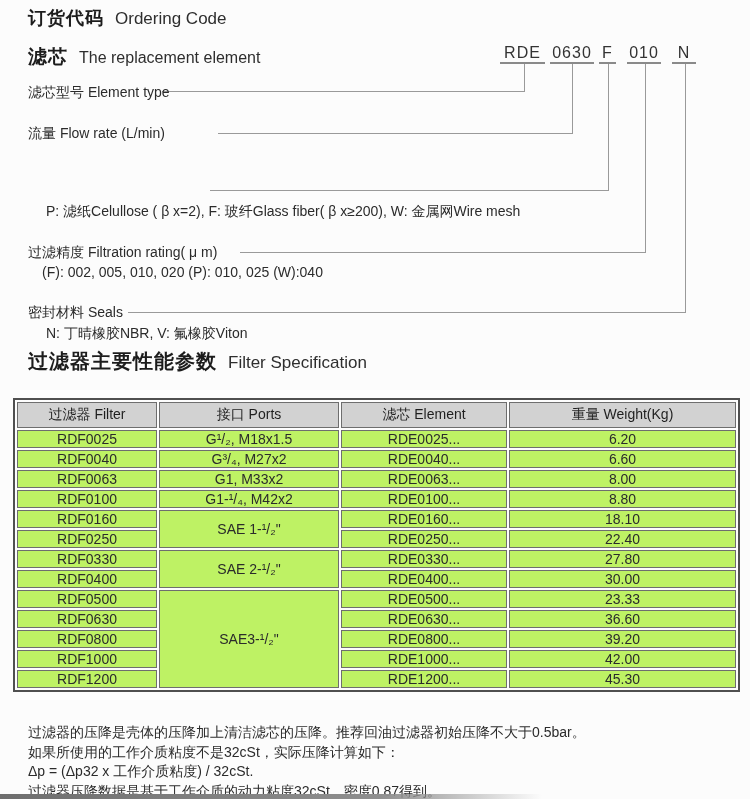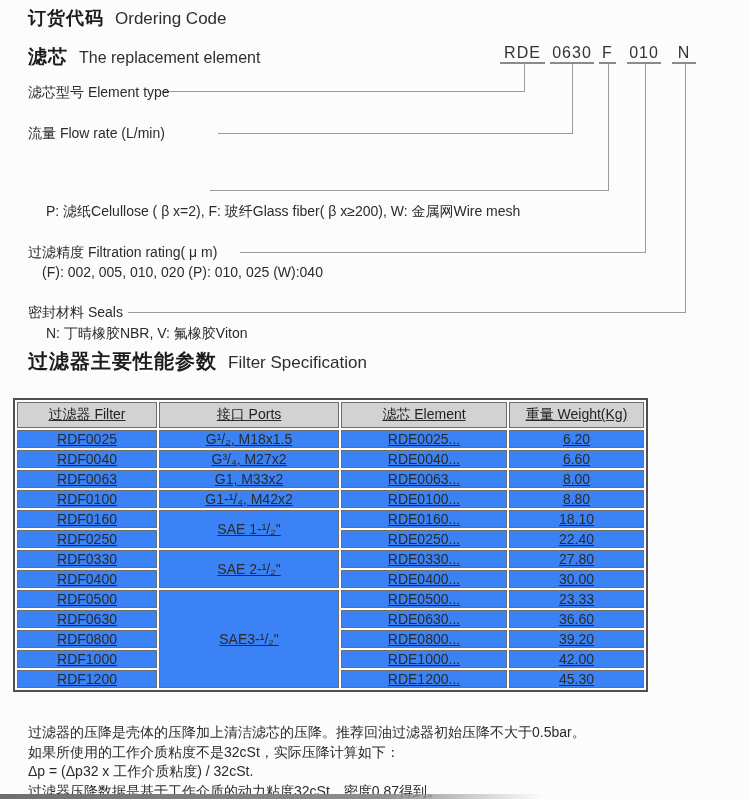--- a/index.html
+++ b/index.html
@@ -19,32 +19,32 @@
     position:absolute; top:44px; text-align:center;
     font-size:16px; color:#333; height:17px; line-height:17px;
     border-bottom:2px solid #8a8a8a; padding-bottom:1px; letter-spacing:1px;
   }
   .vline { position:absolute; width:0; border-left:1px solid #9a9a9a; }
   .hline { position:absolute; height:0; border-top:1px solid #9a9a9a; }
 
   .lbl { position:absolute; font-size:14px; color:#2b2b2b; white-space:nowrap; }
   .val { position:absolute; font-size:14px; color:#2b2b2b; white-space:nowrap; }
 
-  .tbl-wrap { position:absolute; left:13px; top:398px; width:635px;text-decoration:underline; }
+  .tbl-wrap { position:absolute; left:13px; top:398px; width:727px; }
   table.spec {
     width:100%; border-collapse:separate; border-spacing:2px;
     border:2px solid #4f4f4f; background:#fdfdfd;
   }
   table.spec th {
     background:#d2d2d2; border:1px solid #6e6e6e;
     font-weight:normal; font-size:14px; color:#1f1f1f;
     padding:3px 2px; height:16px;
   }
   table.spec td {
-    background:#3b82f6; border:1px solid #6e6e6e;
+    background:#bef264; border:1px solid #6e6e6e;
     font-size:14px; color:#2b2b2b; text-align:center;
     padding:1px 0; height:14px; line-height:14px;
   }
   .notes { position:absolute; left:28px; top:723px; }
   .notes p { margin:0; font-size:14px; line-height:19.5px; white-space:nowrap; }
 
   .scan-shadow {
     position:absolute; left:0; bottom:0; width:542px; height:5px;
     background:linear-gradient(to right,#6e6e6e 0%,#8f8f8f 70%,rgba(140,140,140,0) 100%);
   }

